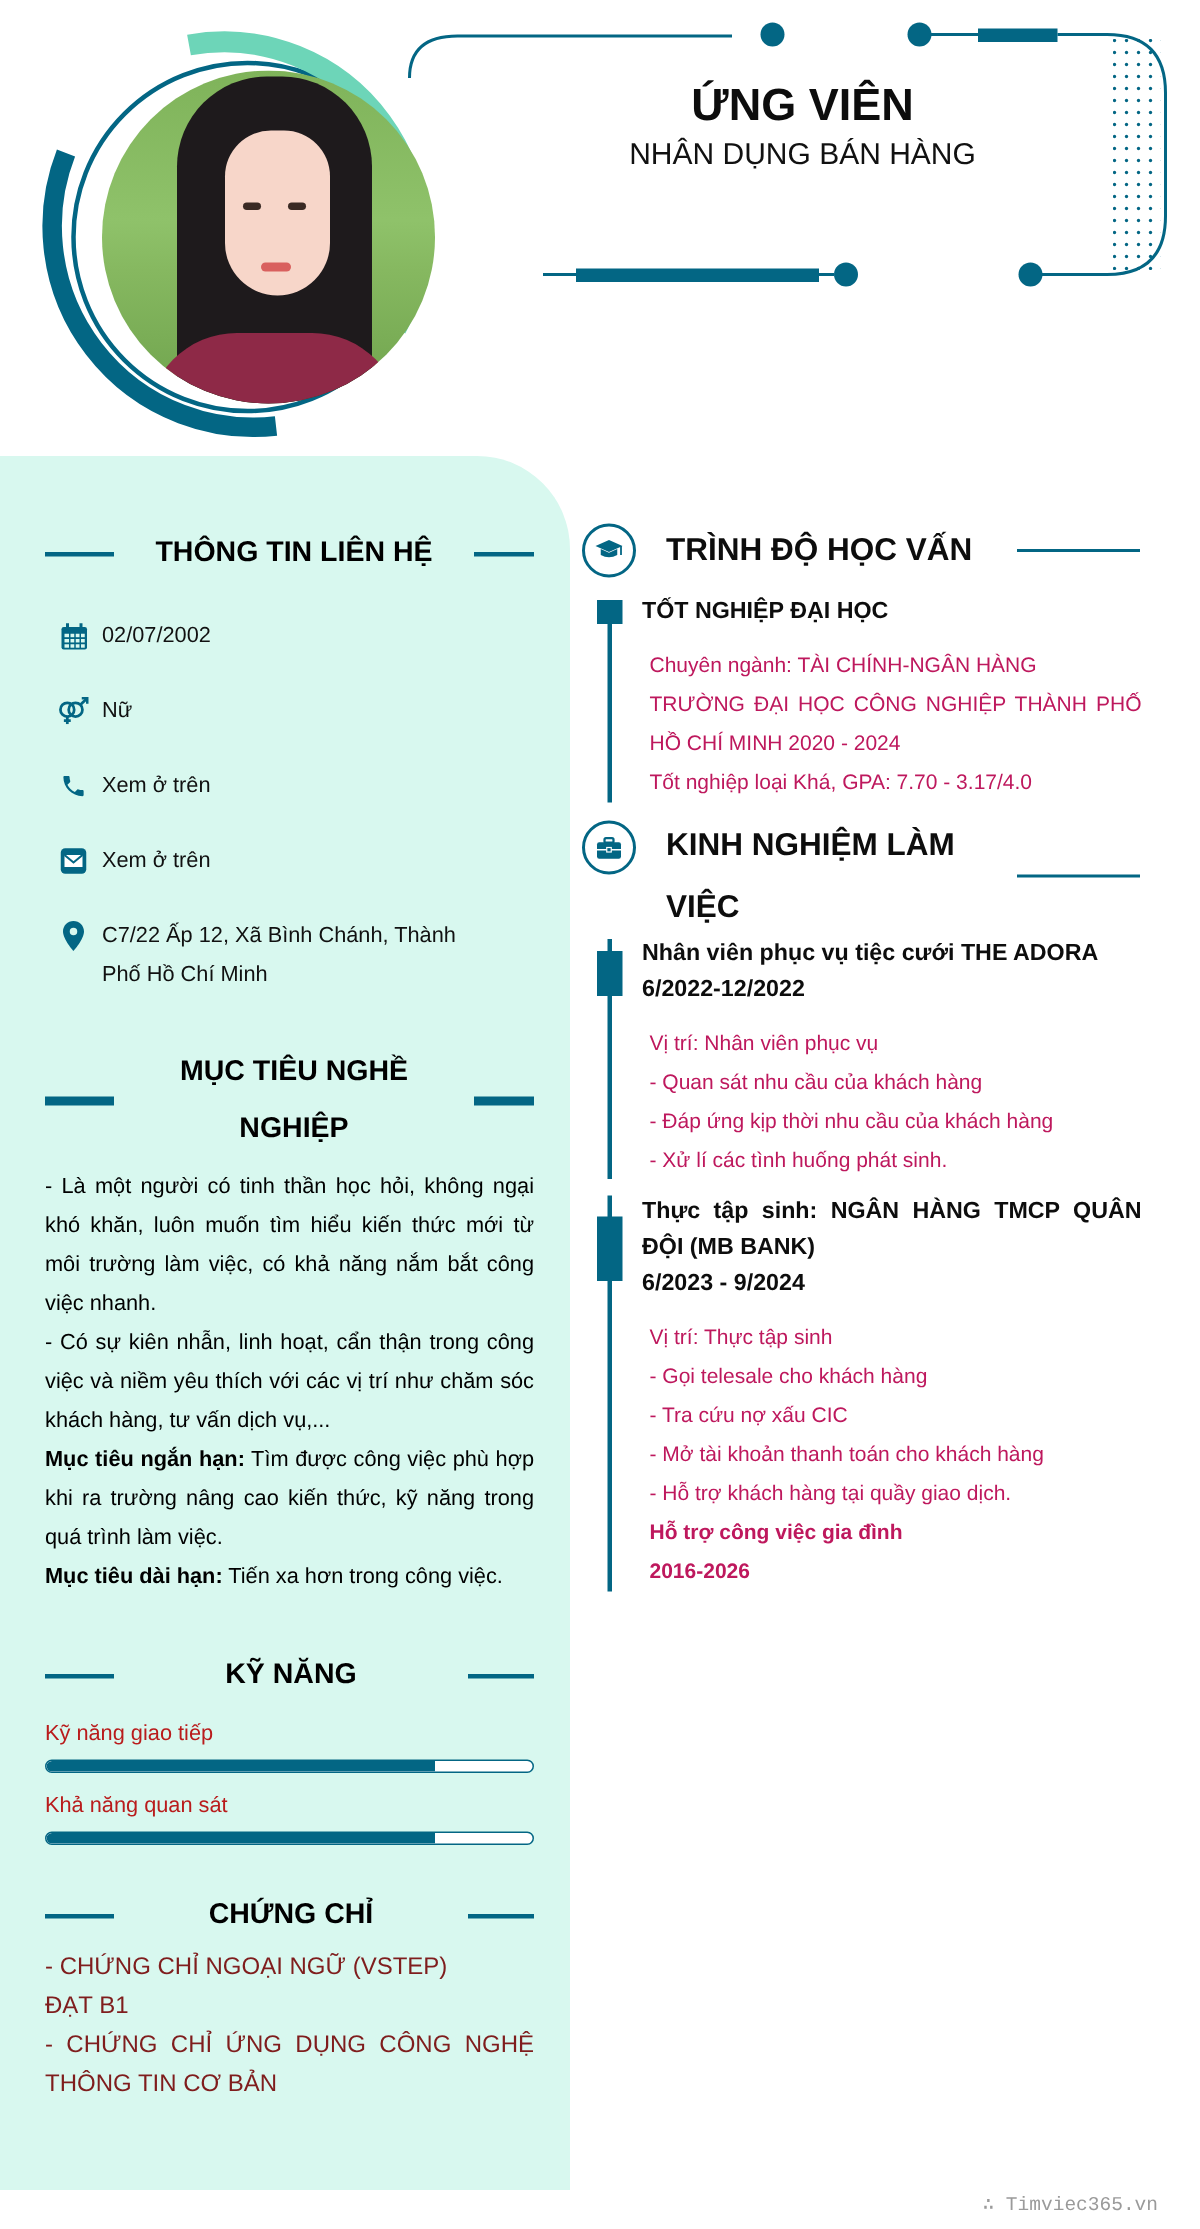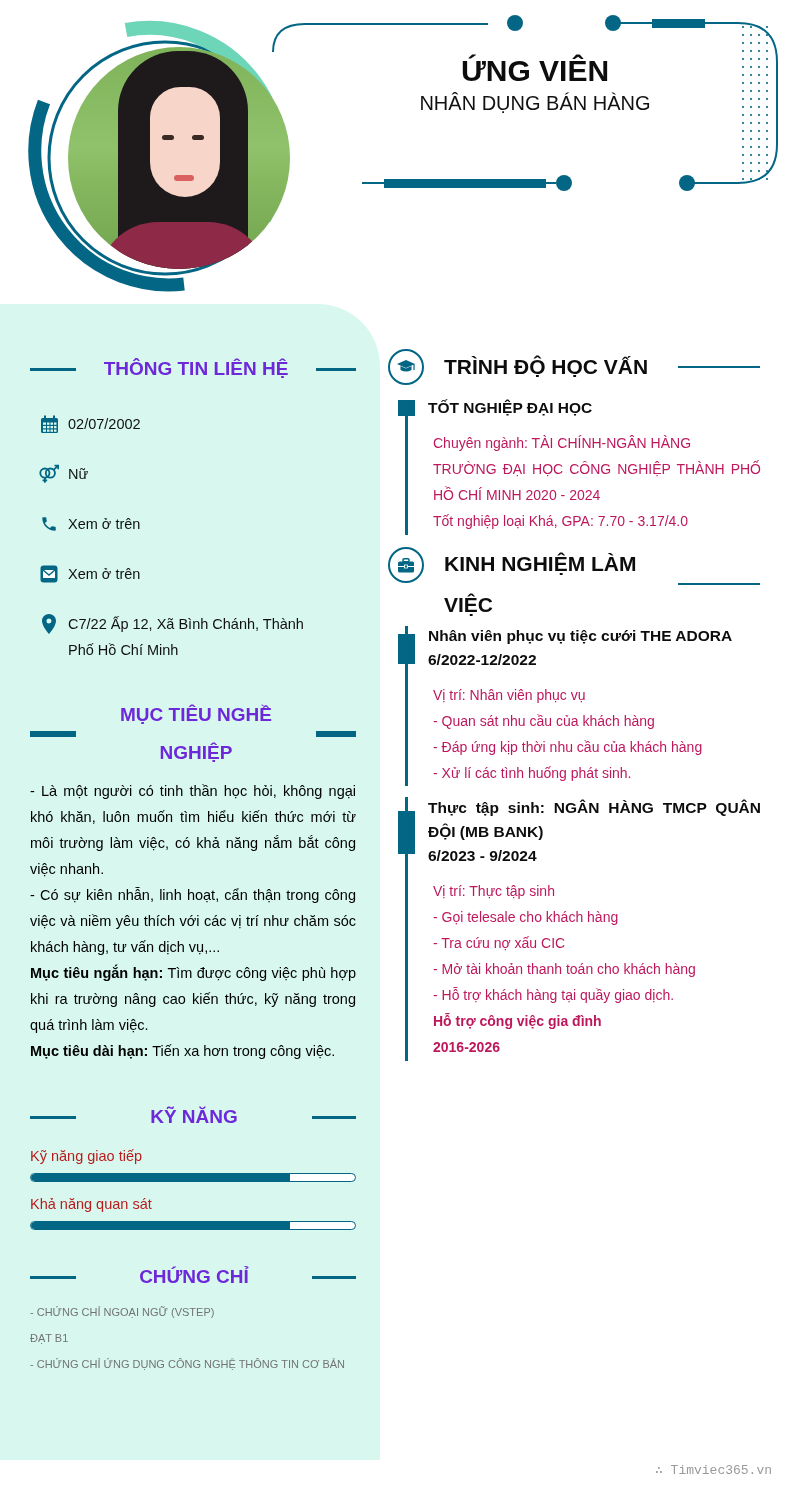--- a/index.html
+++ b/index.html
@@ -22,35 +22,35 @@
   .frame-svg { position: absolute; left: 260px; top: 0; }
   .title-block { position: absolute; left: 380px; top: 52px; width: 310px; text-align: center; }
   .title-name { font-size: 30px; font-weight: bold; color: #0d0d0d; line-height: 38px; }
   .title-job { font-size: 20px; color: #111; line-height: 26px; }
 
   
   .sidebar { position: absolute; left: 0; top: 304px; width: 380px; height: 1156px; background: #d8f8ef; border-top-right-radius: 62px; }
   .sec-head { position: absolute; left: 30px; width: 326px; display: flex; align-items: center; justify-content: space-between; }
   .sec-head .line { width: 46px; height: 3px; background: #036684; flex: none; }
   .sec-head .line.thick { height: 6px; }
-  .sec-head .txt { font-size: 19px; font-weight: bold; text-align: center; color: #6d28d9; line-height: 38px; flex: 1; }
+  .sec-head .txt { font-size: 19px; font-weight: bold; text-align: center; color: #000000; line-height: 38px; flex: 1; }
 
   .contact-item { position: absolute; left: 38px; display: flex; align-items: flex-start; font-size: 14.5px; line-height: 26px; color: #111; }
   .contact-item .ic { width: 22px; height: 26px; display: flex; align-items: center; justify-content: center; margin-right: 8px; flex: none; }
   .contact-item .val { width: 264px; }
 
   .objective { position: absolute; left: 30px; top: 778px; width: 326px; font-size: 14.5px; line-height: 26px; text-align: justify; color: #000000; }
   .objective b { font-weight: bold; }
 
   .skill { position: absolute; left: 30px; width: 326px; }
   .skill .name { font-size: 14.5px; line-height: 22px; color: #b91c1c; }
   .skill .bar { margin-top: 6px; height: 9px; border: 1.5px solid #036684; border-radius: 5px; background: #ffffff; overflow: hidden; }
   .skill .fill { height: 100%; background: #036684; border-radius: 4px 0 0 4px; }
 
-  .certs { position: absolute; left: 30px; top: 1299px; width: 326px; font-size: 11px; line-height: 26px; color: #737373; text-align: justify; }
+  .certs { position: absolute; left: 30px; top: 1299px; width: 326px; font-size: 16px; line-height: 26px; color: #7f1d1d; text-align: justify; }
 
   
   .main-head { position: absolute; left: 386px; width: 374px; }
   .main-head .circle { position: absolute; left: 2px; top: 0; width: 36px; height: 36px; border: 2.5px solid #036684; border-radius: 50%; display: flex; align-items: center; justify-content: center; background: #fff; }
   .main-head .txt { position: absolute; left: 58px; font-size: 21px; font-weight: bold; color: #0d0d0d; line-height: 32px; text-align: right; }
   .main-head .line { position: absolute; right: 0; width: 82px; height: 2px; background: #036684; }
 
   .timeline { position: absolute; left: 405px; width: 3px; background: #036684; }
   .tl-block { position: absolute; left: 398px; width: 17px; background: #036684; }
 

